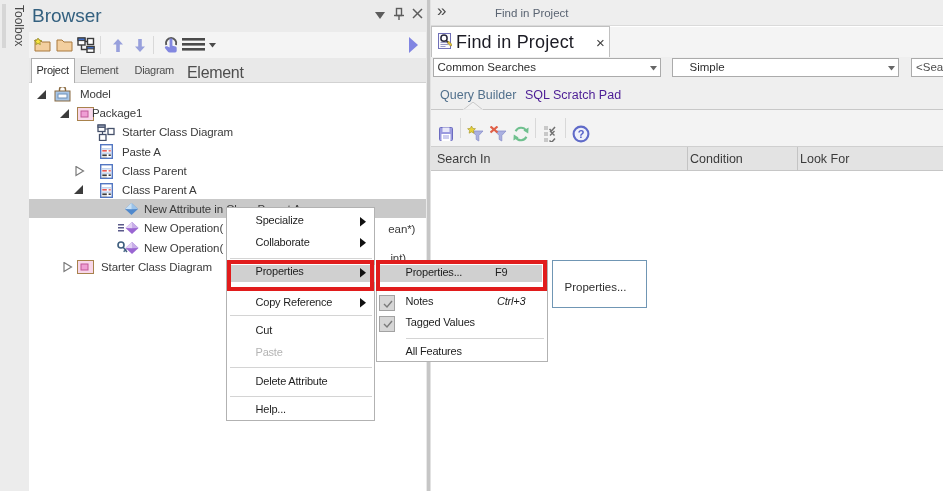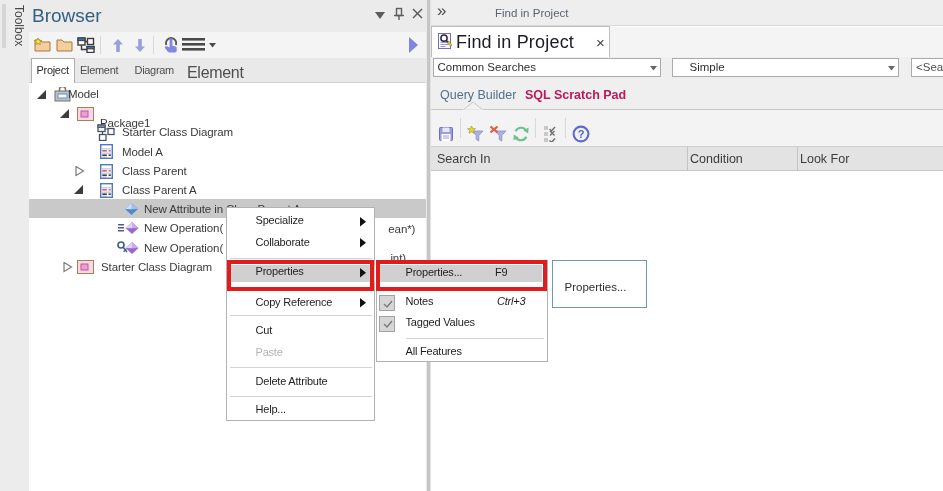--- a/index.html
+++ b/index.html
@@ -93,51 +93,51 @@
     <div class="abs" style="left:0;top:116px;width:399px;height:18.5px;background:#c9c9c9;"></div>
 
     <svg class="abs" style="left:8px;top:7px;" width="10" height="10">
         <polygon points="9,0 9,9 0,9" fill="#3c3c3c"></polygon>
       </svg>
     <svg class="abs" style="left:25px;top:4px;" width="17" height="15">
       <rect x="1" y="4" width="15" height="10" fill="#a8c6e8" stroke="#8a6a40" stroke-width="1"></rect>
       <path d="M5.5 4 V2.5 A2.5 2.5 0 0 1 11.5 2.5 V4" fill="none" stroke="#8a6a40" stroke-width="1.4"></path>
       <rect x="4" y="7" width="9" height="4" fill="#fdfdfd" stroke="#6c90b8" stroke-width="1"></rect>
     </svg>
-    <div class="abs" style="left:39px;top:5px;">Model</div>
+    <div class="abs" style="left:51px;top:5px;">Model</div>
 
     <svg class="abs" style="left:31px;top:26px;" width="10" height="10">
         <polygon points="9,0 9,9 0,9" fill="#3c3c3c"></polygon>
       </svg>
     <svg class="abs" style="left:48px;top:24px;" width="17" height="14">
       <rect x="0.5" y="0.5" width="16" height="13" fill="#f8d7ea" stroke="#a8824c" stroke-width="1"></rect>
       <rect x="4" y="4" width="7" height="6" fill="#ef9ed4" stroke="#c05898" stroke-width="1"></rect>
     </svg>
-    <div class="abs" style="left:71px;top:24.2px;margin-top:10px;">Package1</div>
+    <div class="abs" style="left:63px;top:24.2px;">Package1</div>
 
     <svg class="abs" style="left:68px;top:41px;" width="18" height="17">
       <rect x="1" y="1" width="7" height="6.5" fill="#fff" stroke="#45516a" stroke-width="1.3"></rect>
       <rect x="1" y="1" width="7" height="2.4" fill="#8a94ac" stroke="#45516a" stroke-width="1"></rect>
       <rect x="11" y="4.5" width="6" height="6" fill="#fff" stroke="#45516a" stroke-width="1.3"></rect>
       <rect x="2.5" y="10.5" width="6.5" height="6" fill="#fff" stroke="#45516a" stroke-width="1.3"></rect>
       <path d="M8 5 L11 5 M5.5 7.5 L5.5 10.5" fill="none" stroke="#45516a" stroke-width="1.2"></path>
     </svg>
     <div class="abs" style="left:93px;top:43.4px;">Starter Class Diagram</div>
 
     <svg class="abs" style="left:71px;top:61.4px;" width="13" height="15">
       <rect x="0.7" y="0.7" width="11.6" height="13.6" fill="#fff" stroke="#5377c2" stroke-width="1.4"></rect>
       <rect x="2" y="4" width="9" height="1.6" fill="#c3d4ee"></rect>
       <rect x="2" y="8.4" width="9" height="1.6" fill="#c3d4ee"></rect>
       <rect x="2.3" y="6" width="4.5" height="1.6" fill="#e85752"></rect>
         <rect x="8.6" y="6" width="2.2" height="1.6" fill="#e87070"></rect>
       <rect x="2.3" y="10.4" width="4.5" height="1.6" fill="#3c3c3c"></rect>
         <rect x="8.6" y="10.4" width="2.2" height="1.6" fill="#3c3c3c"></rect>
       <rect x="2.3" y="12.6" width="4.5" height="1.2" fill="#b0b0b0"></rect>
     </svg>
-    <div class="abs" style="left:93px;top:62.6px;">Model A</div>
+    <div class="abs" style="left:93px;top:62.6px;">Paste A</div>
 
     <svg class="abs" style="left:46px;top:83px;" width="10" height="11">
         <polygon points="1,0.5 8.5,5 1,9.5" fill="#fff" stroke="#7a7a7a" stroke-width="1.2"></polygon>
       </svg>
     <svg class="abs" style="left:71px;top:80.6px;" width="13" height="15">
       <rect x="0.7" y="0.7" width="11.6" height="13.6" fill="#fff" stroke="#5377c2" stroke-width="1.4"></rect>
       <rect x="2" y="4" width="9" height="1.6" fill="#c3d4ee"></rect>
       <rect x="2" y="8.4" width="9" height="1.6" fill="#c3d4ee"></rect>
       <rect x="2.3" y="6" width="4.5" height="1.6" fill="#e85752"></rect>
         <rect x="8.6" y="6" width="2.2" height="1.6" fill="#e87070"></rect>
@@ -233,21 +233,21 @@
   <div class="abs" style="left:241px;top:58px;width:227px;height:19px;background:#fff;border:1px solid #ababab;"></div>
   <div class="abs" style="left:247.5px;top:61px;font-size:11.5px;color:#2e2e2e;margin-left:11px;">Simple</div>
   <svg class="abs" style="left:457px;top:66px;" width="8" height="5">
       <polygon points="0,0 7,0 3.5,4.5" fill="#666"></polygon>
     </svg>
   <div class="abs" style="left:480px;top:58px;width:40px;height:19px;background:#fff;border:1px solid #ababab;"></div>
   <div class="abs" style="left:485px;top:61px;font-size:11.5px;color:#4e4e4e;">&lt;Sea</div>
 
   <div class="abs" style="left:0;top:82px;width:512px;height:28px;background:#efefef;border-bottom:1px solid #c8c8c8;"></div>
   <div class="abs" style="left:9px;top:88px;font-size:12.5px;color:#51708c;">Query Builder</div>
-  <div class="abs" style="left:94px;top:88px;font-size:12.5px;color:#be185d;font-weight:bold;">SQL Scratch Pad</div>
+  <div class="abs" style="left:94px;top:88px;font-size:12.5px;color:#4c1d95;">SQL Scratch Pad</div>
   <svg class="abs" style="left:32px;top:102px;" width="20" height="8">
       <polygon points="10,0 20,8 0,8" fill="#f2f2f2" stroke="#c8c8c8" stroke-width="1"></polygon>
       <rect x="0" y="7.5" width="20" height="1" fill="#f2f2f2"></rect>
     </svg>
 
   <div class="abs" style="left:0;top:110px;width:512px;height:36px;background:#f3f3f3;"></div>
 
   <svg class="abs" style="left:8px;top:127px;" width="14" height="14">
     <rect x="0.5" y="0.5" width="13" height="13" rx="1" fill="#9b9bdf" stroke="#6c6cc0" stroke-width="1"></rect>
     <rect x="3.5" y="0.5" width="7" height="4.5" fill="#e8e8f8"></rect>

